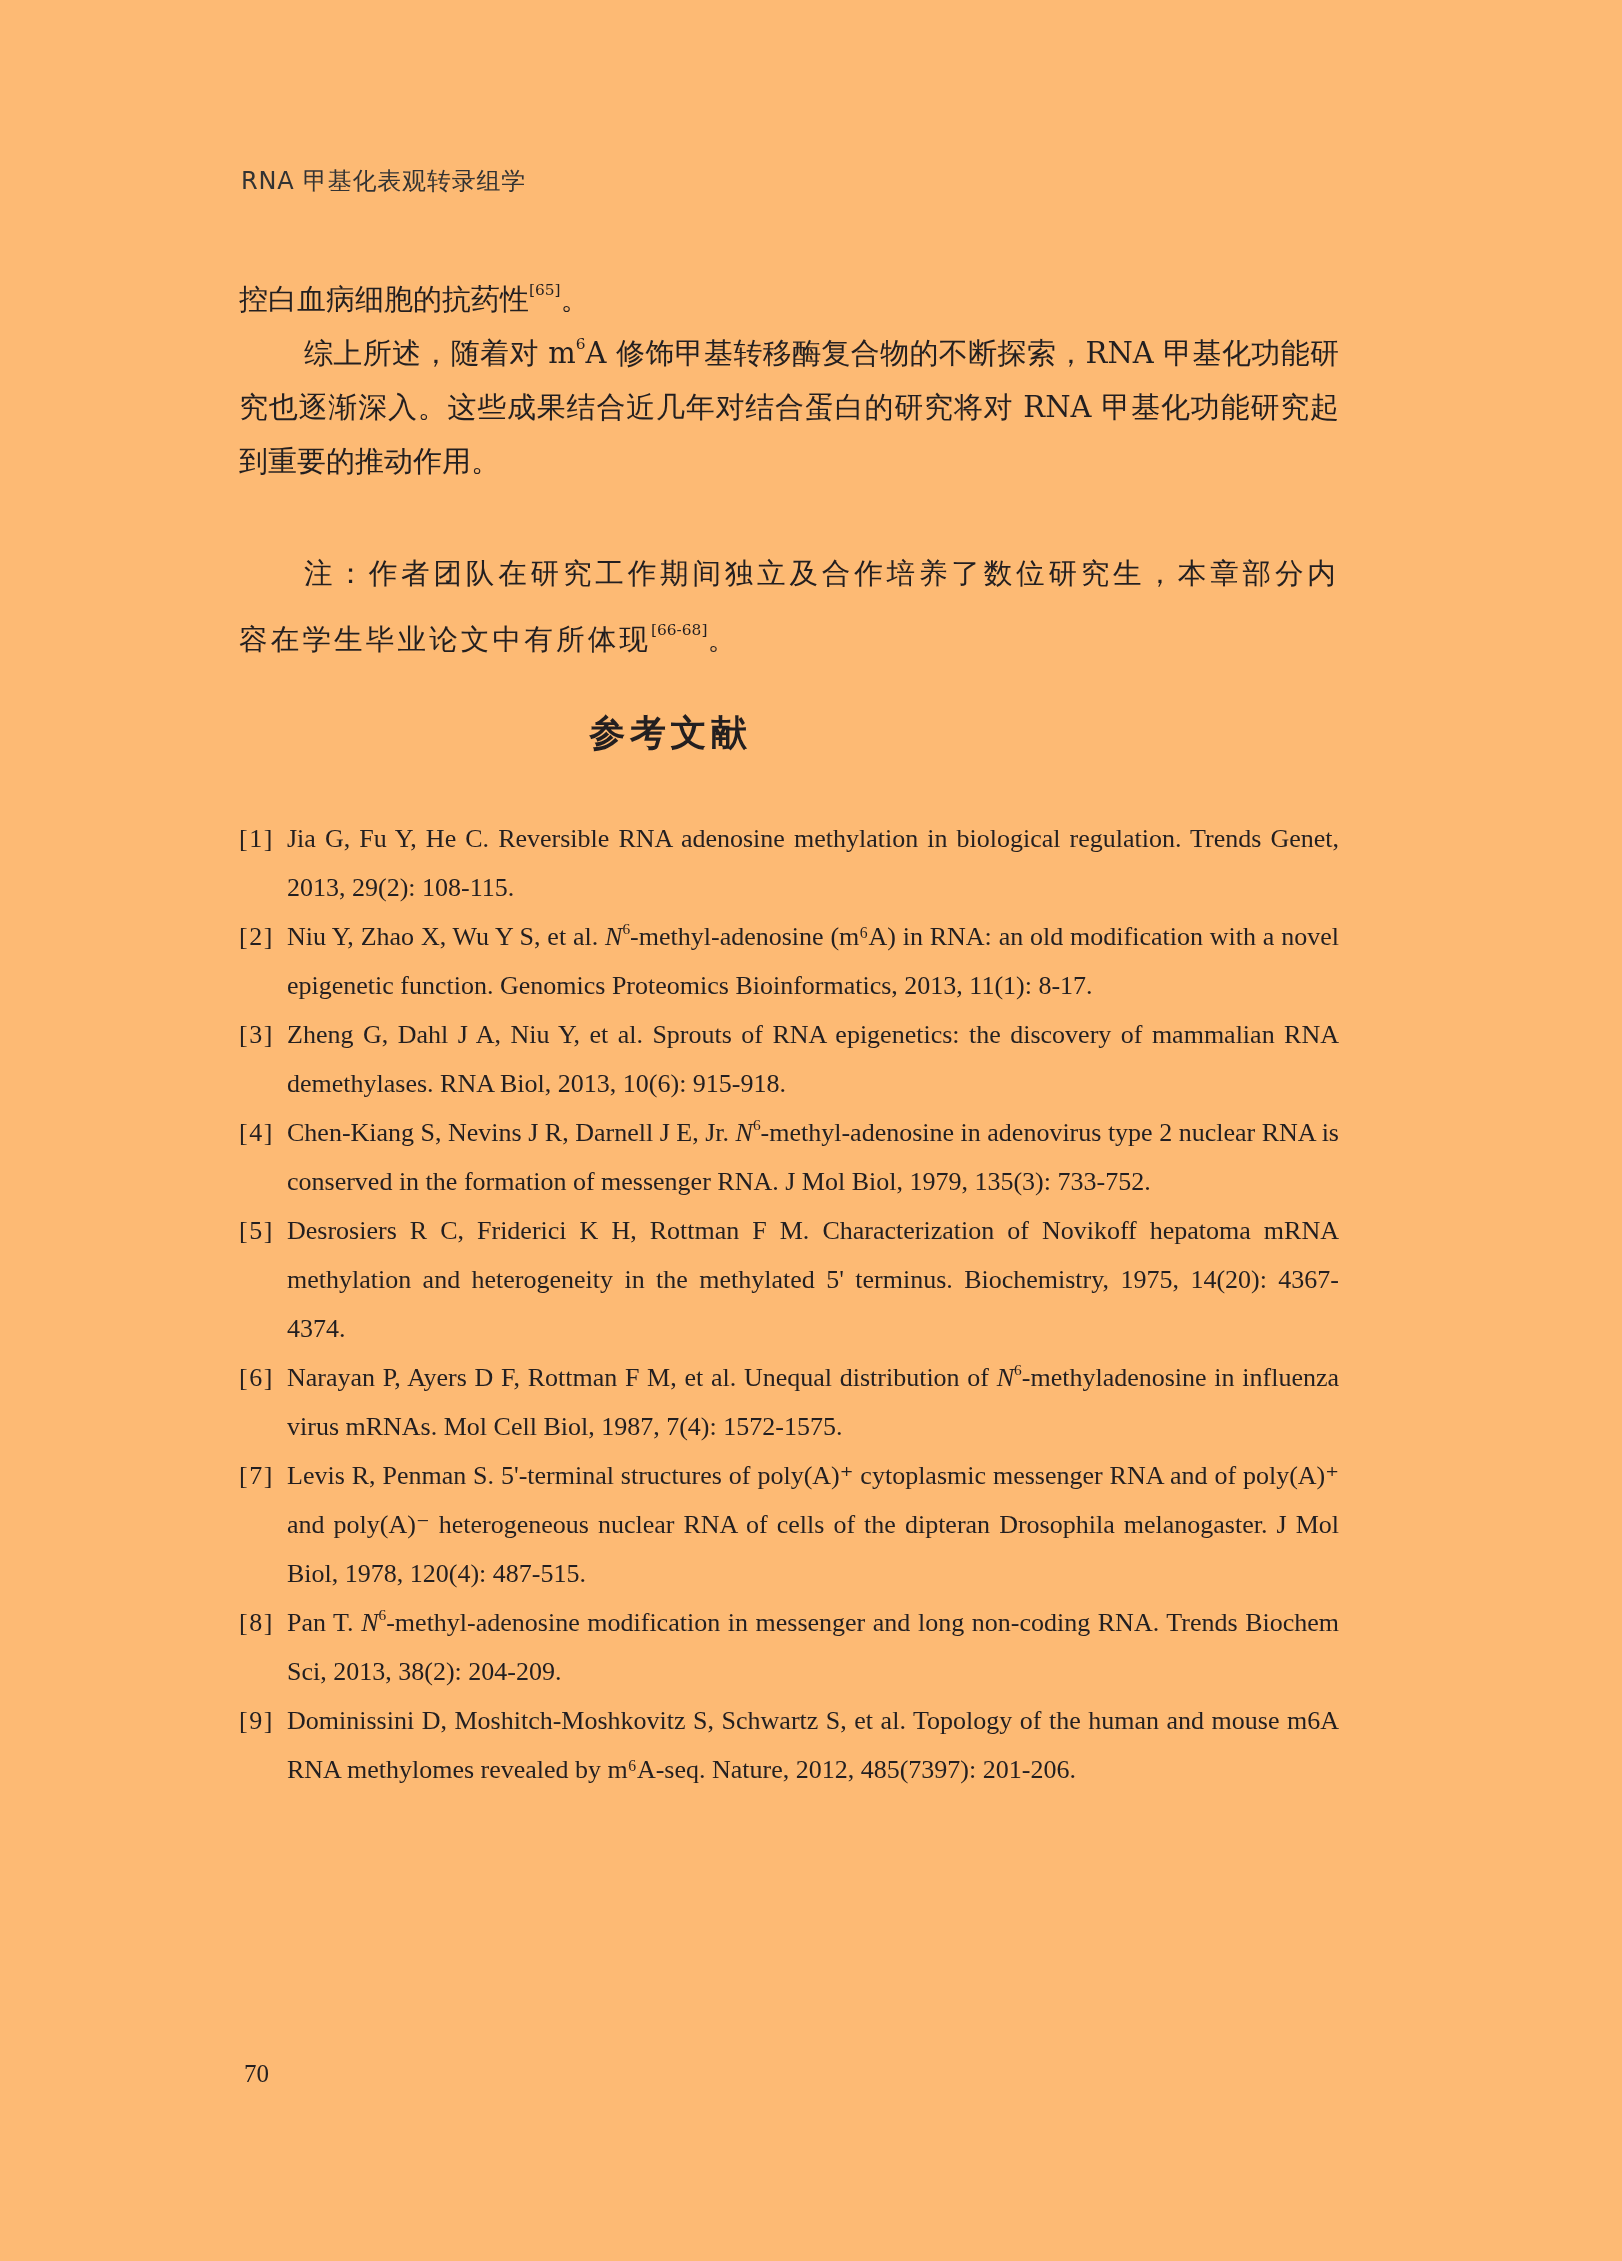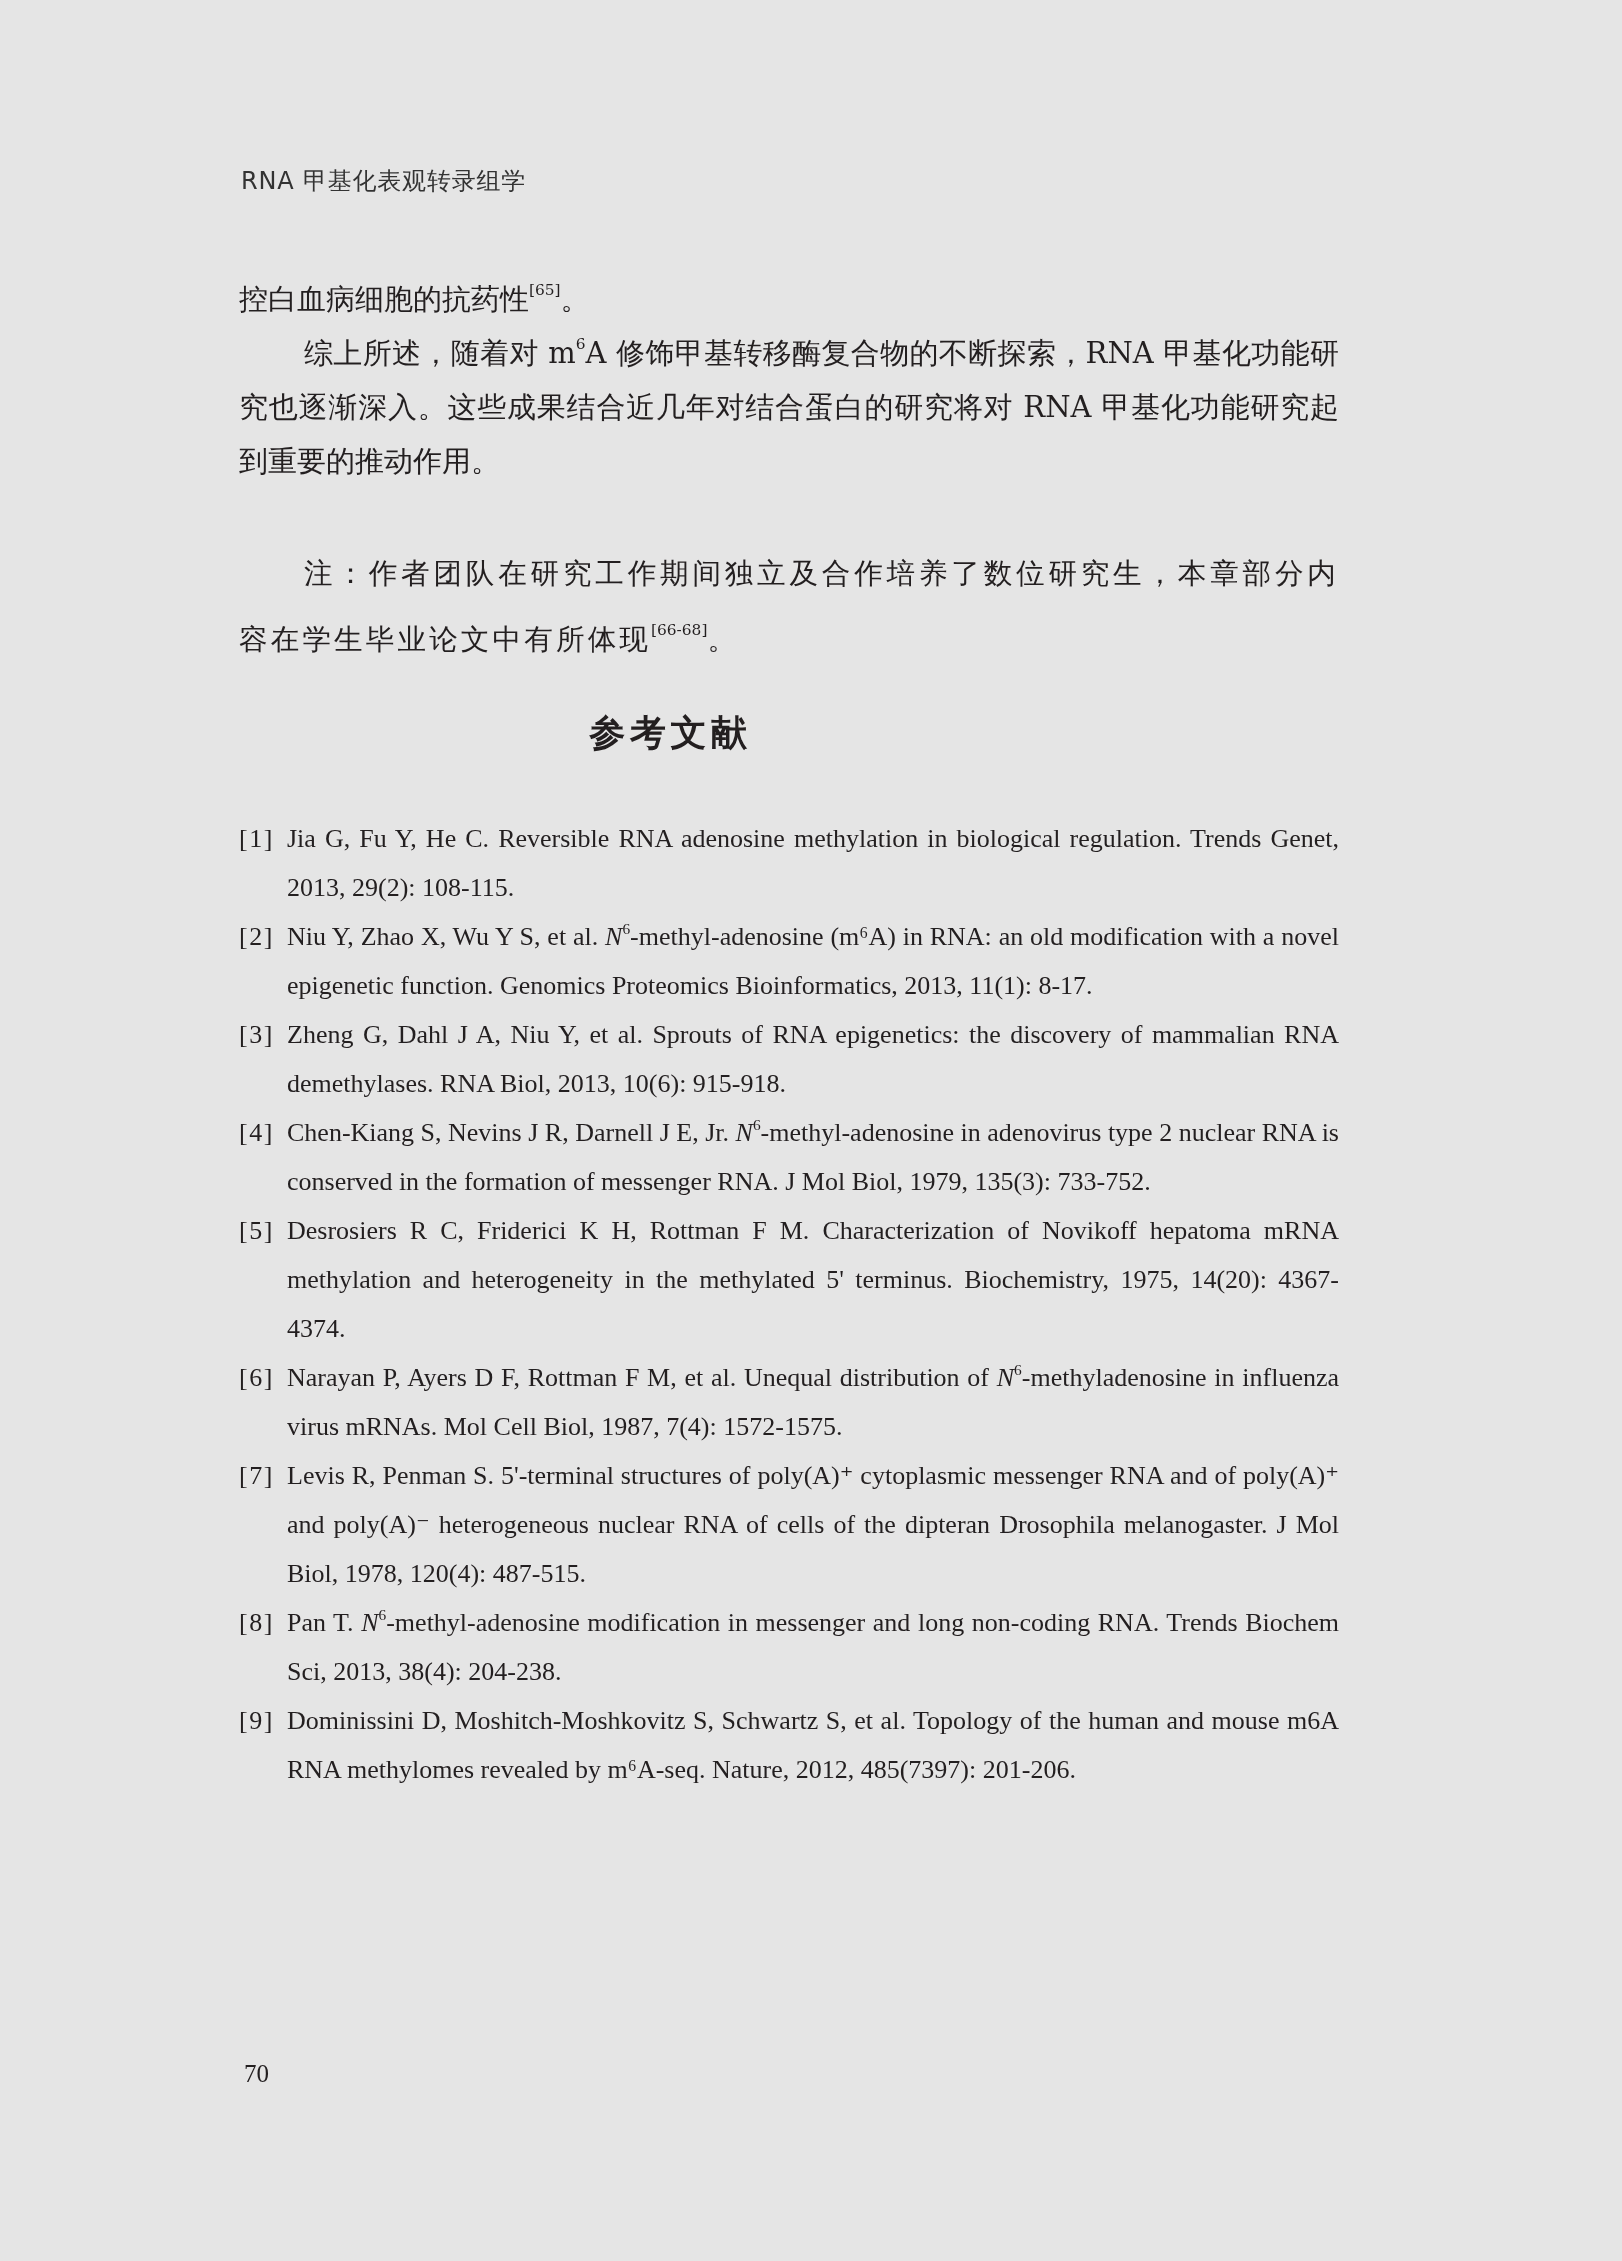--- a/index.html
+++ b/index.html
@@ -1,17 +1,17 @@
 <!DOCTYPE html>
 <html style="font-size:12.4px"><head>
 <meta charset="utf-8">
 <style>
   html, body { margin: 0; padding: 0; background: #ffffff; }
   body { width: 1623px; height: 2261px; position: relative; overflow: hidden; color: #231f20; }
-  .page { position: absolute; left: 0; top: 0; width: 1623px; height: 2261px; background: #e5e5e5; }
+  .page { position: absolute; left: 0; top: 0; width: 1623px; height: 2261px; background: #fdba74; }
 
   .running-header {
     position: absolute; left: 241px; top: 165px;
     font-family: "DejaVu Sans", "Liberation Sans", sans-serif;
     font-size: 24px; color: #333; letter-spacing: 0.8px;
   }
 
   .body-block {
     position: absolute; left: 239px; width: 1100px;
     font-family: "DejaVu Serif", "Liberation Serif", serif;
@@ -61,19 +61,19 @@
   <div class="refs-title">参考文献</div>
 
   <div class="refs">
     <p class="ref"><span class="num">[1]</span><span>Jia G, Fu Y, He C. Reversible RNA adenosine methylation in biological regulation. Trends Genet, 2013, 29(2): 108-115.</span></p>
     <p class="ref"><span class="num">[2]</span><span>Niu Y, Zhao X, Wu Y S, et al. </span><i>N</i><sup>6</sup><span>-methyl-adenosine (m⁶A) in RNA: an old modification with a novel epigenetic function. Genomics Proteomics Bioinformatics, 2013, 11(1): 8-17.</span></p>
     <p class="ref"><span class="num">[3]</span><span>Zheng G, Dahl J A, Niu Y, et al. Sprouts of RNA epigenetics: the discovery of mammalian RNA demethylases. RNA Biol, 2013, 10(6): 915-918.</span></p>
     <p class="ref"><span class="num">[4]</span><span>Chen-Kiang S, Nevins J R, Darnell J E, Jr. </span><i>N</i><sup>6</sup><span>-methyl-adenosine in adenovirus type 2 nuclear RNA is conserved in the formation of messenger RNA. J Mol Biol, 1979, 135(3): 733-752.</span></p>
     <p class="ref"><span class="num">[5]</span><span>Desrosiers R C, Friderici K H, Rottman F M. Characterization of Novikoff hepatoma mRNA methylation and heterogeneity in the methylated 5' terminus. Biochemistry, 1975, 14(20): 4367-4374.</span></p>
     <p class="ref"><span class="num">[6]</span><span>Narayan P, Ayers D F, Rottman F M, et al. Unequal distribution of </span><i>N</i><sup>6</sup><span>-methyladenosine in influenza virus mRNAs. Mol Cell Biol, 1987, 7(4): 1572-1575.</span></p>
     <p class="ref"><span class="num">[7]</span><span>Levis R, Penman S. 5'-terminal structures of poly(A)⁺ cytoplasmic messenger RNA and of poly(A)⁺ and poly(A)⁻ heterogeneous nuclear RNA of cells of the dipteran Drosophila melanogaster. J Mol Biol, 1978, 120(4): 487-515.</span></p>
-    <p class="ref"><span class="num">[8]</span><span>Pan T. </span><i>N</i><sup>6</sup><span>-methyl-adenosine modification in messenger and long non-coding RNA. Trends Biochem Sci, 2013, 38(4): 204-238.</span></p>
+    <p class="ref"><span class="num">[8]</span><span>Pan T. </span><i>N</i><sup>6</sup><span>-methyl-adenosine modification in messenger and long non-coding RNA. Trends Biochem Sci, 2013, 38(2): 204-209.</span></p>
     <p class="ref"><span class="num">[9]</span><span>Dominissini D, Moshitch-Moshkovitz S, Schwartz S, et al. Topology of the human and mouse m6A RNA methylomes revealed by m⁶A-seq. Nature, 2012, 485(7397): 201-206.</span></p>
   </div>
 
   <div class="page-number">70</div>
 </div>
 
 
 </body></html>

